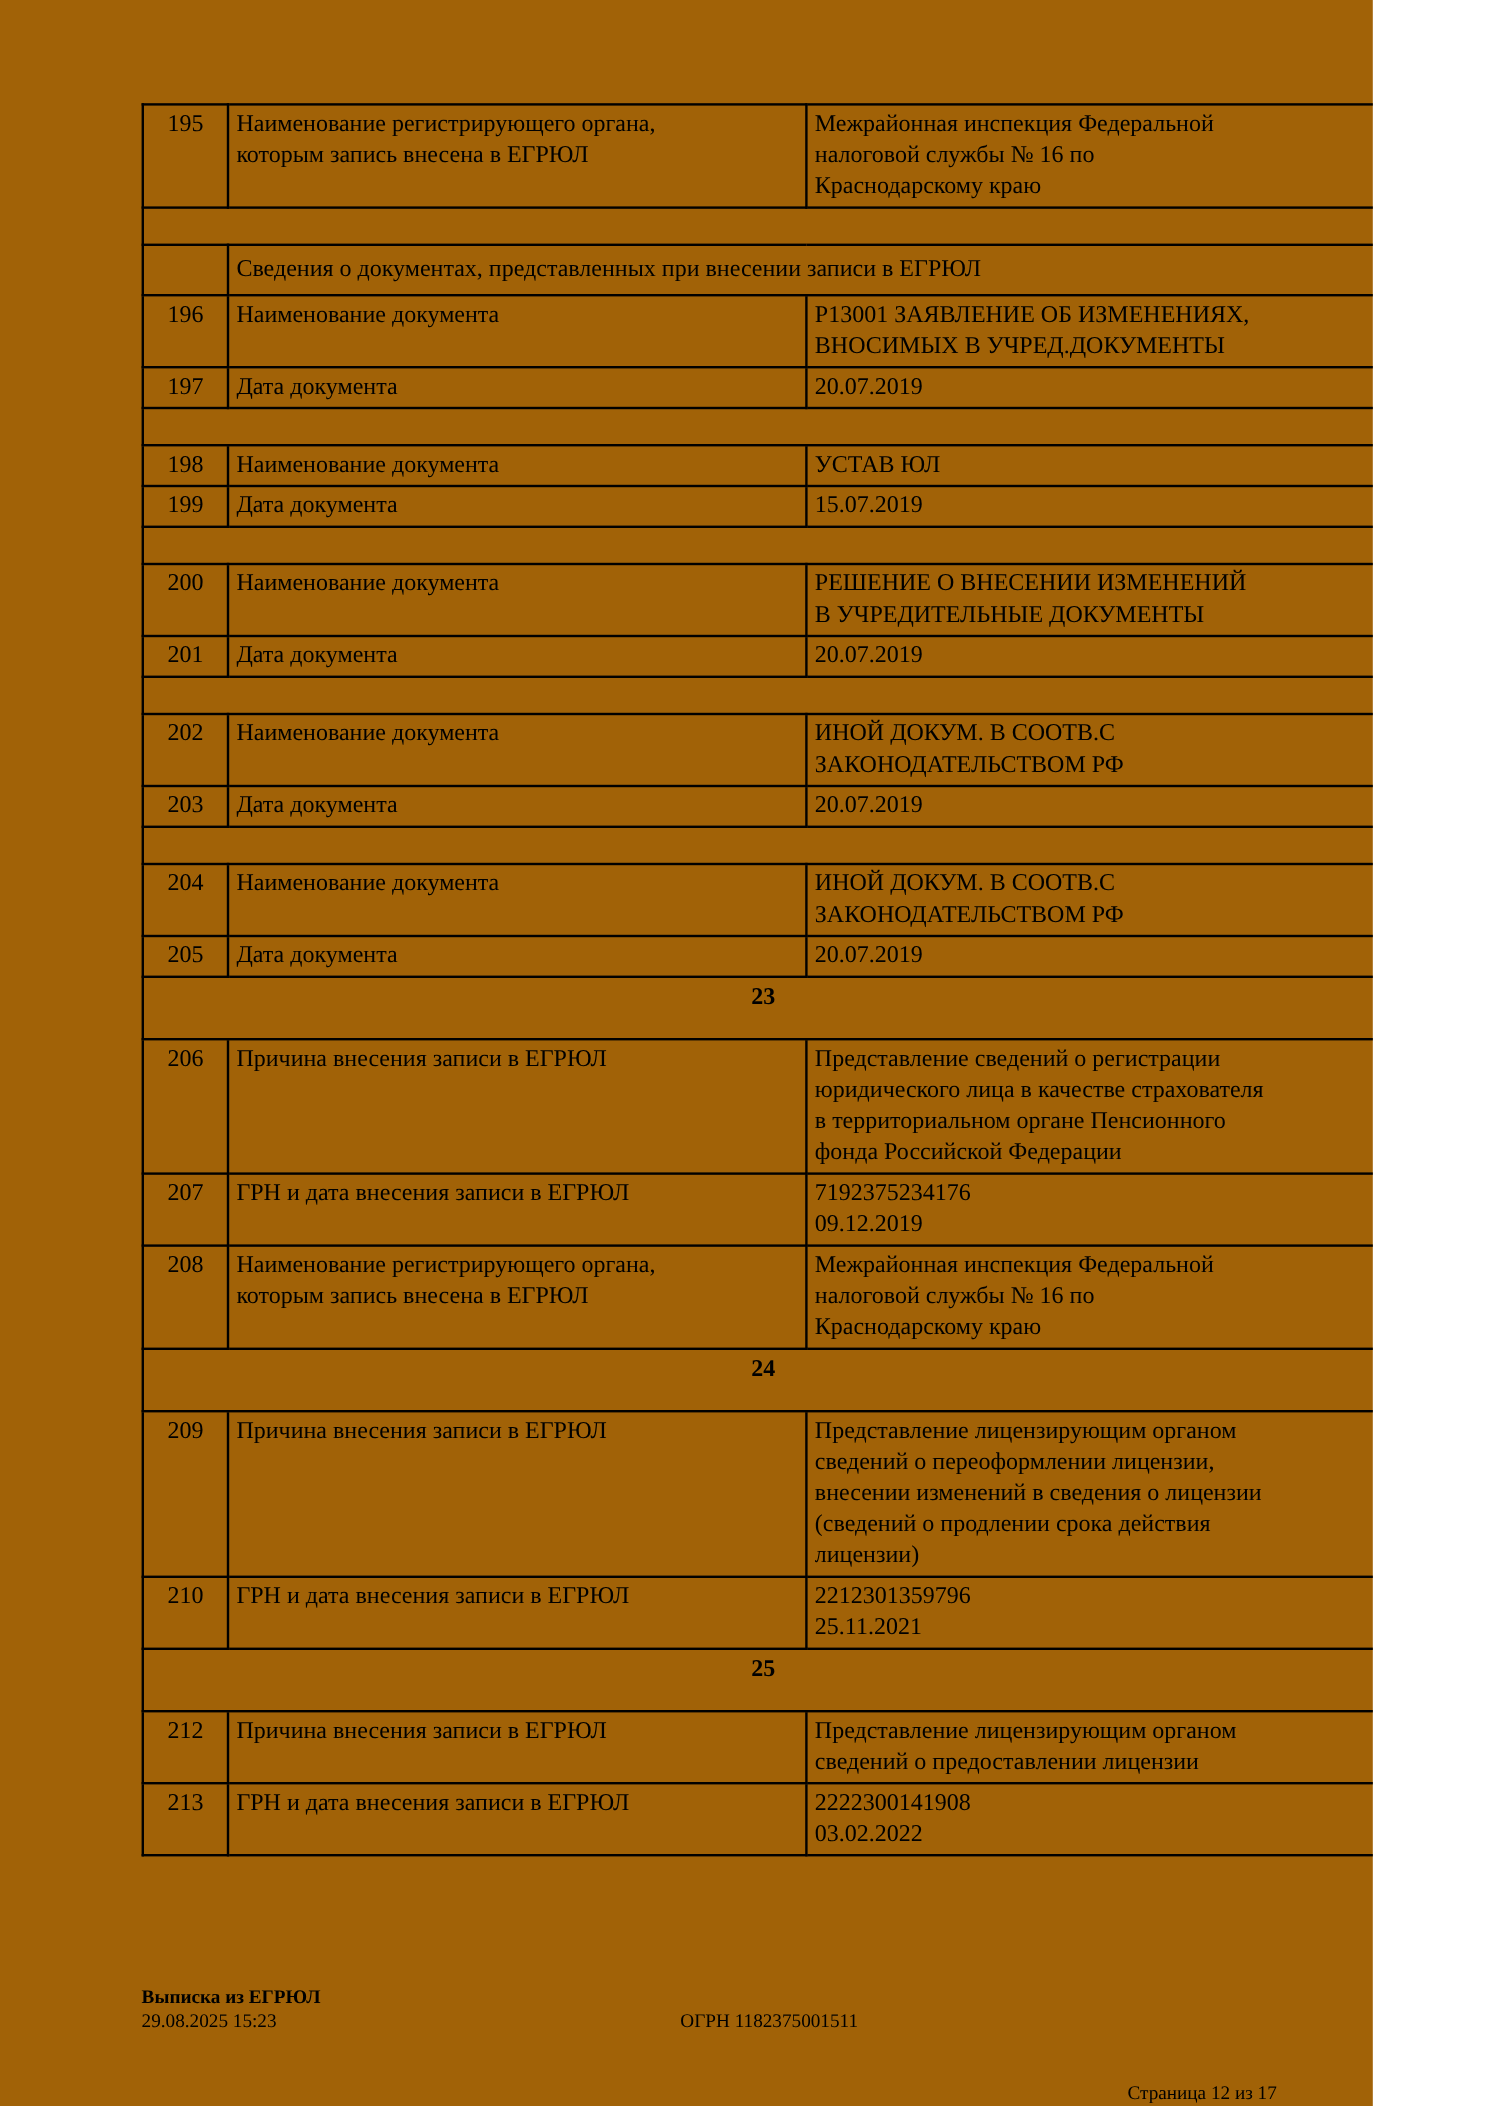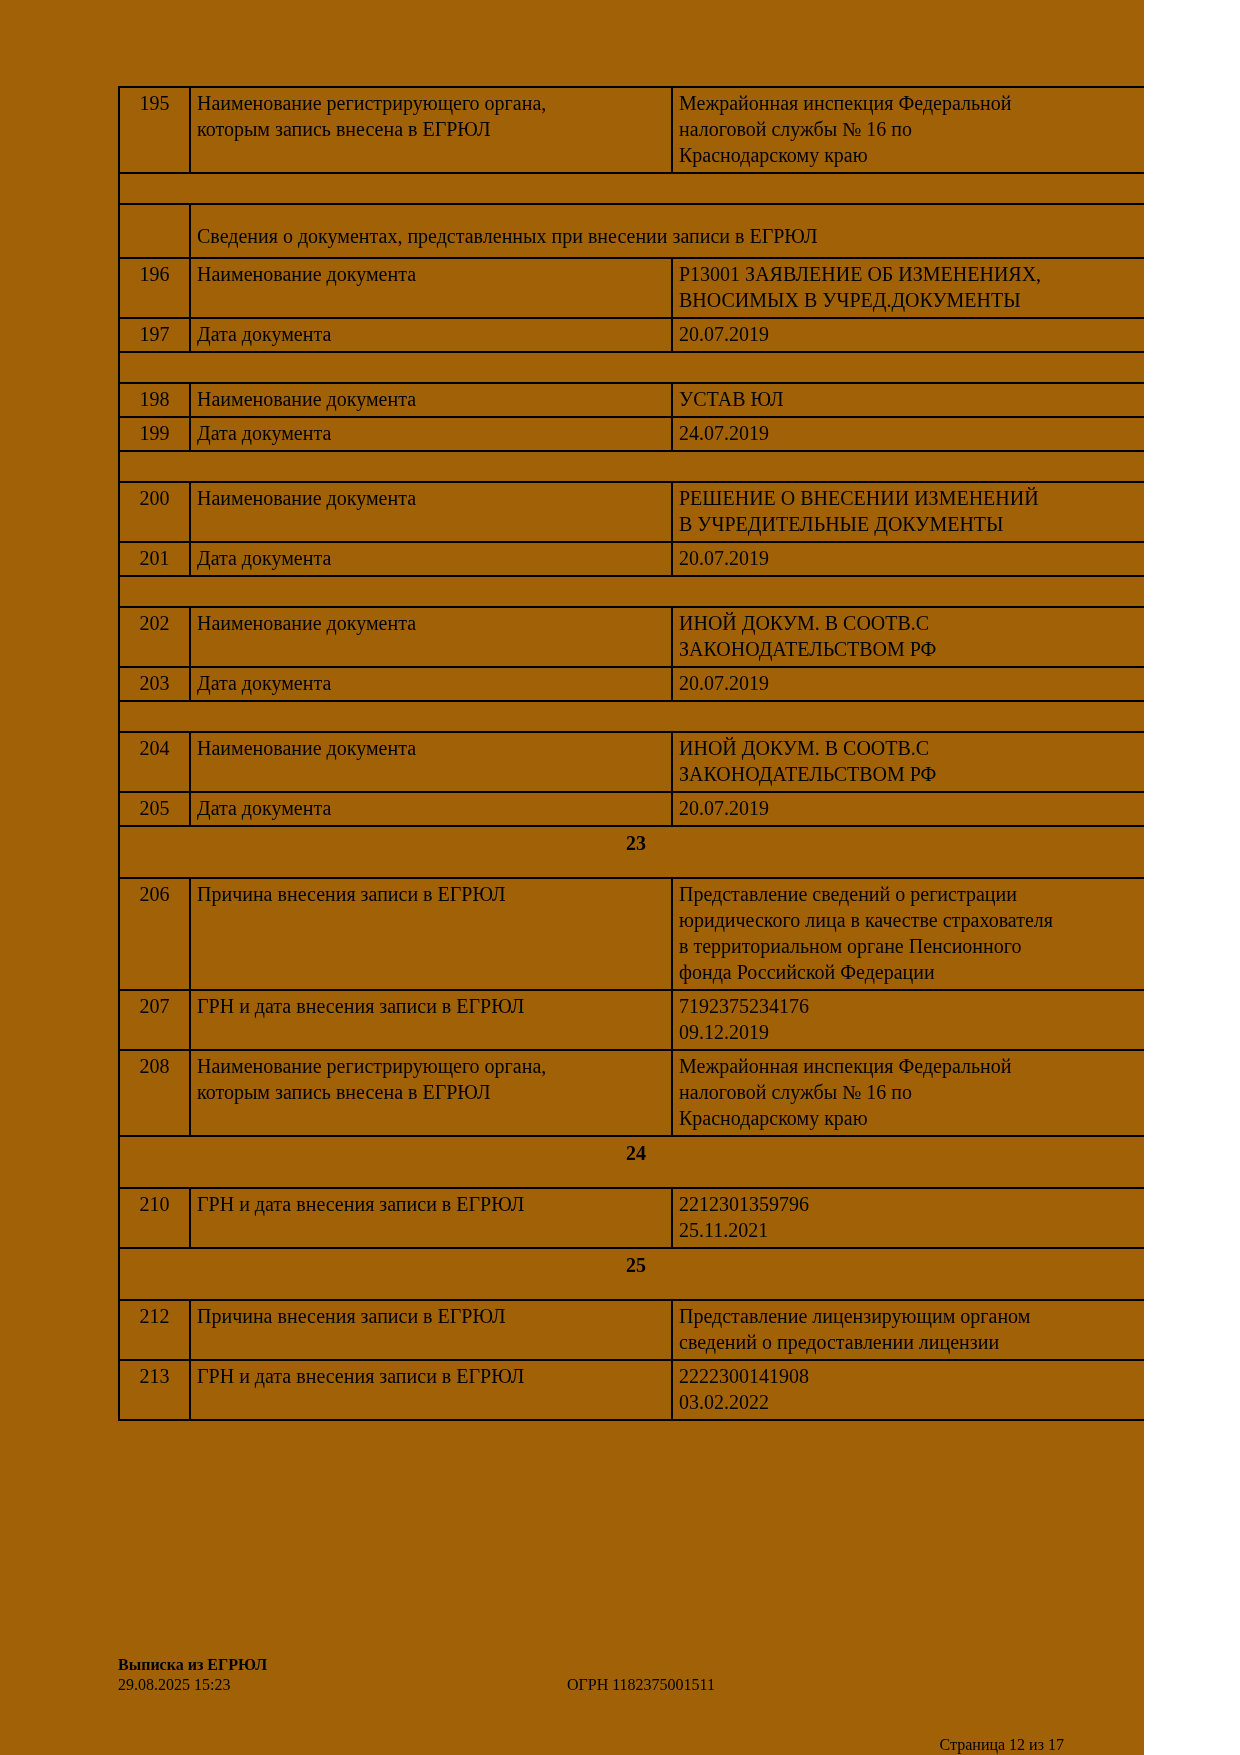--- a/index.html
+++ b/index.html
@@ -35,21 +35,21 @@
   }
   td.label, td.value {
     white-space: pre-line;
   }
   td.value { padding-left: 4px; margin-left: 16px; }
   tr.spacer td {
     height: 29px;
     padding: 0;
   }
   tr.subheader-row td {
-    padding-top: 18px;
+    padding-top: 6px;
     padding-bottom: 8px;
   }
   tr.section td {
     text-align: center;
     font-weight: bold;
     padding-top: 3px;
     padding-bottom: 21px;
   }
   .footer-line {
     position: absolute;
@@ -112,21 +112,21 @@
 
       <tr>
         <td class="num">198</td>
         <td class="label">Наименование документа</td>
         <td class="value">УСТАВ ЮЛ</td>
       </tr>
 
       <tr>
         <td class="num">199</td>
         <td class="label">Дата документа</td>
-        <td class="value">24.07.2019</td>
+        <td class="value">15.07.2019</td>
       </tr>
 
       <tr class="spacer">
         <td colspan="3"></td>
       </tr>
 
       <tr>
         <td class="num">200</td>
         <td class="label">Наименование документа</td>
         <td class="value">РЕШЕНИЕ О ВНЕСЕНИИ ИЗМЕНЕНИЙ
@@ -199,20 +199,29 @@
 которым запись внесена в ЕГРЮЛ</td>
         <td class="value">Межрайонная инспекция Федеральной
 налоговой службы № 16 по
 Краснодарскому краю</td>
       </tr>
 
       <tr class="section">
         <td colspan="3">24</td>
       </tr>
 
+      <tr>
+        <td class="num">209</td>
+        <td class="label">Причина внесения записи в ЕГРЮЛ</td>
+        <td class="value">Представление лицензирующим органом
+сведений о переоформлении лицензии,
+внесении изменений в сведения о лицензии
+(сведений о продлении срока действия
+лицензии)</td>
+      </tr>
 
       <tr>
         <td class="num">210</td>
         <td class="label">ГРН и дата внесения записи в ЕГРЮЛ</td>
         <td class="value">2212301359796
 25.11.2021</td>
       </tr>
 
 
       <tr class="section">

